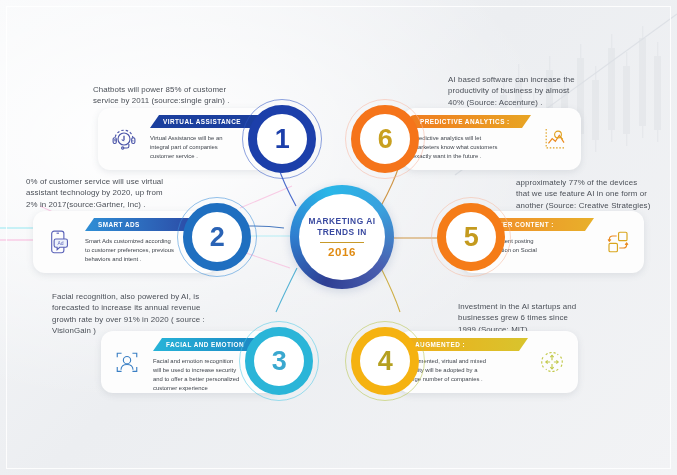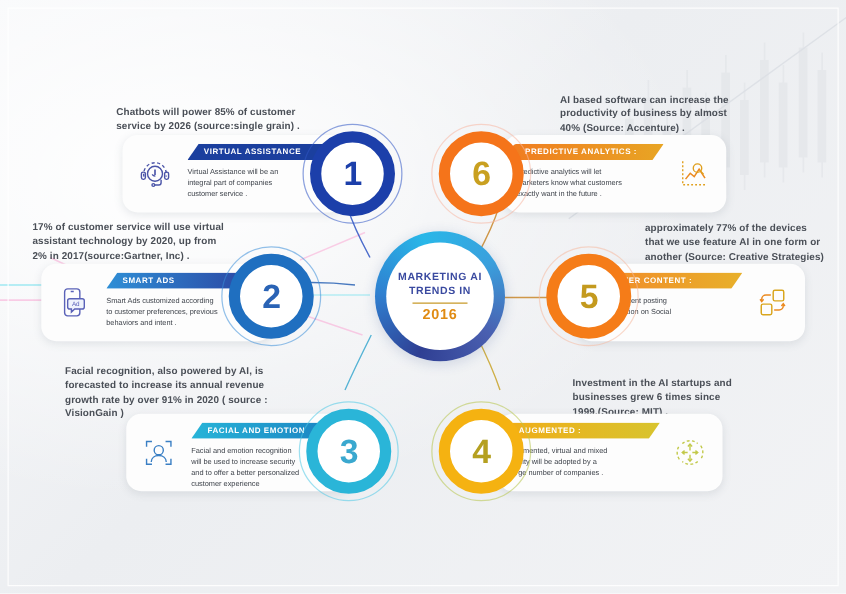--- a/index.html
+++ b/index.html
@@ -24,21 +24,20 @@
   .bgsvg { position: absolute; inset: 0; width: 677px; height: 475px; }
 
   
   .note {
     position: absolute;
     color: #4a4f57;
     font-size: 7.9px;
     line-height: 1.45;
     letter-spacing: .1px;
     white-space: pre-line;
-    font-weight: bold;
   }
 
   
   .card {
     position: absolute;
     background: #fdfdfd;
     border-radius: 12px;
     box-shadow: 0 2px 7px rgba(80,90,110,.13);
     height: 62px;
   }
@@ -175,22 +174,22 @@
       <path d="M297 268 Q284 294 276 312" stroke="#3aa8cf"></path>
       <path d="M381 268 Q394 294 400 312" stroke="#c9a42a"></path>
       <path d="M394 238 Q428 238 462 238" stroke="#c9872a"></path>
       <path d="M381 206 Q394 182 399 166" stroke="#c9872a"></path>
     </g>
   </svg>
 
   <div id="frame"></div>
 
   <div class="note" style="left:93px; top:84px; width:215px;">Chatbots will power 85% of customer
-service by 2026 (source:single grain) .</div>
-  <div class="note" style="left:26px; top:176px; width:215px;">17% of customer service will use virtual
+service by 2011 (source:single grain) .</div>
+  <div class="note" style="left:26px; top:176px; width:215px;">0% of customer service will use virtual
 assistant technology by 2020, up from
 2% in 2017(source:Gartner, Inc) .</div>
   <div class="note" style="left:52px; top:291px; width:230px;">Facial recognition, also powered by AI, is
 forecasted to increase its annual revenue
 growth rate by over 91% in 2020 ( source :
 VisionGain )</div>
   <div class="note" style="left:448px; top:74px; width:215px;">AI based software can increase the
 productivity of business by almost
 40% (Source: Accenture) .</div>
   <div class="note" style="left:516px; top:177px; width:200px;">approximately 77% of the devices
@@ -340,21 +339,21 @@
     <div class="ring" style="border-color:#f57c18;"></div>
     <div class="num" style="color:#c49a1e;">5</div>
   </div>
 
   <div class="numwrap" style="left:351px; top:327px;">
     <div class="halo" style="border-color:#b7c44a;"></div>
     <div class="ring" style="border-color:#f5b211;"></div>
     <div class="num" style="color:#b5a020;">4</div>
   </div>
 
-  <div id="hub" style="left:300px; top:185px;align-items:center;">
+  <div id="hub" style="left:290px; top:185px;align-items:center;">
     <div class="inner">
       <div class="t1">MARKETING AI
 TRENDS IN</div>
       <div class="rule"></div>
       <div class="t2">2016</div>
     </div>
   </div>
 
 </div>
 

